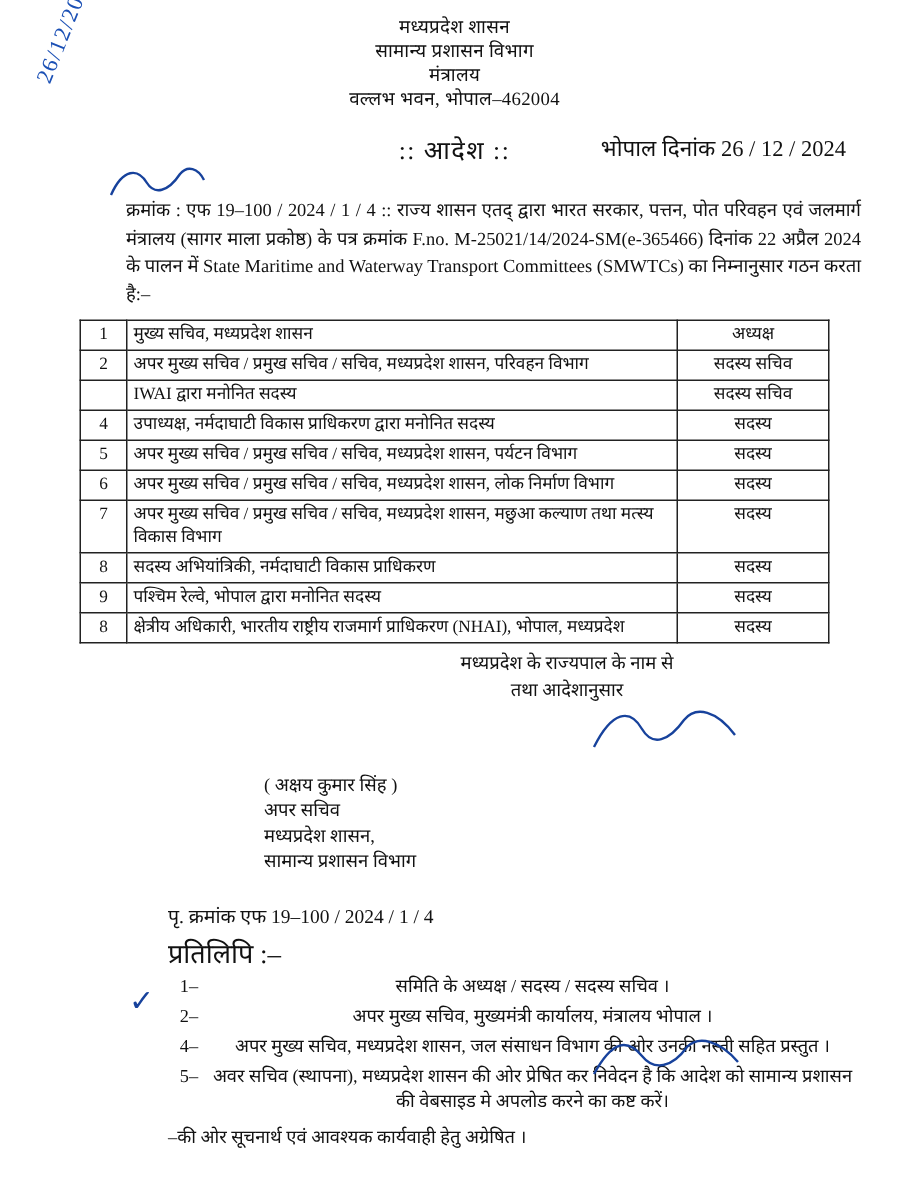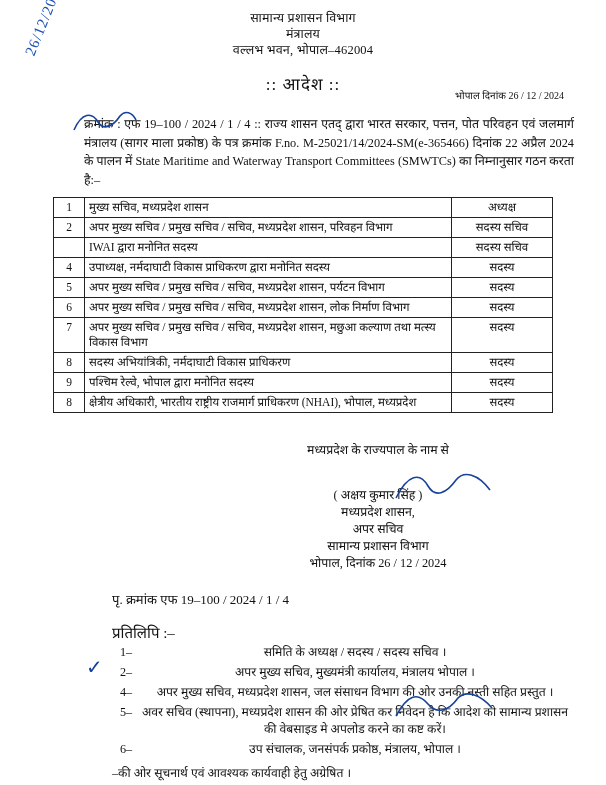--- a/index.html
+++ b/index.html
@@ -25,21 +25,21 @@
   }
   .hdr div{margin:0;}
   .order-line{
     margin-top:14px;
     font-size:17px;
     letter-spacing:1px;
   }
   .place-date{
     position:absolute;
     right:42px;top:88px;
-    font-size:10px;
+    font-size:15px;
   }
   .body-para{
     margin-top:20px;
     font-size:12.3px;
     line-height:18.5px;
     text-align:justify;
     padding-left:58px;
     padding-right:6px;
   }
   table.members{
@@ -50,47 +50,47 @@
   }
   table.members td{
     border:1px solid #222;
     padding:2px 4px;
     vertical-align:top;
     line-height:15px;
   }
   td.sn{width:22px;text-align:center;}
   td.role{width:92px;text-align:center;}
   .after-table{
-    margin-top:28px;
+    margin-top:4px;
     font-size:12.3px;
     line-height:18px;
     text-align:center;
     padding-left:150px;
   }
   .sign-block{
-    margin-top:28px;
-    text-align:center;
+    margin-top:46px;
+    text-align:left;
     font-size:12.3px;
     line-height:17px;
     padding-left:150px;
   }
   .sig-scribble{
     position:absolute;
     color:#17429c;
     font-family:"Liberation Serif", serif;
     pointer-events:none;
   }
   .back-ref{
     margin-top:18px;
     font-size:13px;
     padding-left:86px;
   }
   .copy-head{
-    margin-top:14px;
-    font-size:15px;
+    margin-top:4px;
+    font-size:18px;
     padding-left:86px;
   }
   ol.copies{
     margin:2px 0 0 0;
     padding:0 0 0 86px;
     list-style:none;
     font-size:12.2px;
     line-height:17px;
   }
   ol.copies li{margin-bottom:3px;text-align:center;}
@@ -116,20 +116,21 @@
     color:#17429c;
     font-size:20px;
   }
 </style>
 </head>
 <body>
 
 <div class="page">
 
   <div class="hdr center">
+    <div>मध्यप्रदेश शासन</div>
     <div>सामान्य प्रशासन विभाग</div>
     <div>मंत्रालय</div>
     <div>वल्लभ भवन, भोपाल–462004</div>
   </div>
 
   <div class="order-line center">:: आदेश ::</div>
 
   <div class="place-date">भोपाल दिनांक  26 / 12 / 2024</div>
 
   <div class="body-para">क्रमांक : एफ 19–100 / 2024 / 1 / 4 :: राज्य शासन एतद् द्वारा भारत सरकार, पत्तन, पोत परिवहन एवं जलमार्ग मंत्रालय (सागर माला प्रकोष्ठ) के पत्र क्रमांक F.no. M-25021/14/2024-SM(e-365466) दिनांक 22 अप्रैल 2024 के पालन में State Maritime and Waterway Transport Committees (SMWTCs) का निम्नानुसार गठन करता है:–</div>
@@ -184,48 +185,45 @@
       <tr>
         <td class="sn">8</td>
         <td>क्षेत्रीय अधिकारी, भारतीय राष्ट्रीय राजमार्ग प्राधिकरण (NHAI), भोपाल, मध्यप्रदेश</td>
         <td class="role">सदस्य</td>
       </tr>
     </tbody>
   </table>
 
   <div class="after-table">
     <div>मध्यप्रदेश के राज्यपाल के नाम से</div>
+    <div>तथा आदेशानुसार</div>
   </div>
 
   <div class="sign-block">
     <div>( अक्षय कुमार सिंह )</div>
+    <div>अपर सचिव</div>
     <div>मध्यप्रदेश शासन,</div>
-    <div>अपर सचिव</div>
     <div>सामान्य प्रशासन विभाग</div>
-    <div>भोपाल, दिनांक  26 / 12 / 2024</div>
   </div>
 
   <div class="back-ref">पृ. क्रमांक  एफ 19–100 / 2024 / 1 / 4</div>
   <div class="copy-head">प्रतिलिपि :–</div>
 
   <ol class="copies">
     <li>
       <span class="num">1–</span><span class="txt">समिति के अध्यक्ष / सदस्य / सदस्य सचिव ।</span>
     </li>
     <li>
       <span class="num">2–</span><span class="txt">अपर मुख्य सचिव, मुख्यमंत्री कार्यालय, मंत्रालय भोपाल ।</span>
     </li>
     <li>
       <span class="num">4–</span><span class="txt">अपर मुख्य सचिव, मध्यप्रदेश शासन, जल संसाधन विभाग की ओर उनकी नस्ती सहित प्रस्तुत ।</span>
     </li>
     <li>
       <span class="num">5–</span><span class="txt">अवर सचिव (स्थापना), मध्यप्रदेश शासन की ओर प्रेषित कर निवेदन है कि आदेश को सामान्य प्रशासन की वेबसाइड मे अपलोड करने का कष्ट करें।</span>
-    </li>
-    <li>
-      <span class="num">6–</span><span class="txt">उप संचालक, जनसंपर्क प्रकोष्ठ, मंत्रालय, भोपाल ।</span>
     </li>
   </ol>
 
   <div class="forward-line">–की ओर सूचनार्थ एवं आवश्यक कार्यवाही हेतु अग्रेषित ।</div>
 
   <div class="side-note">26/12/2024</div>
 
   <svg class="sig-scribble" style="left:70px;top:108px;" width="70" height="28" viewBox="0 0 70 28">
     <path d="M4 22 C 12 4, 22 4, 28 14 C 33 22, 42 20, 50 8 C 55 2, 62 4, 66 12" fill="none" stroke="#17429c" stroke-width="1.6"></path>
   </svg>

